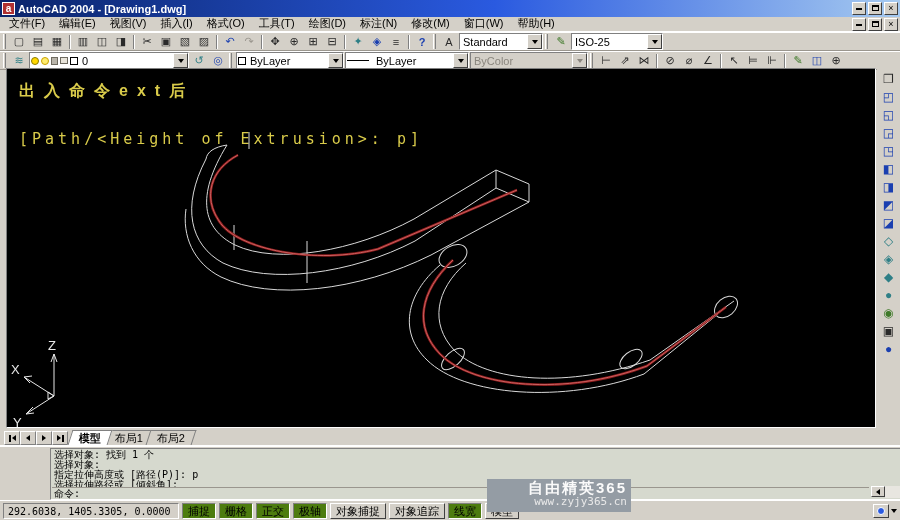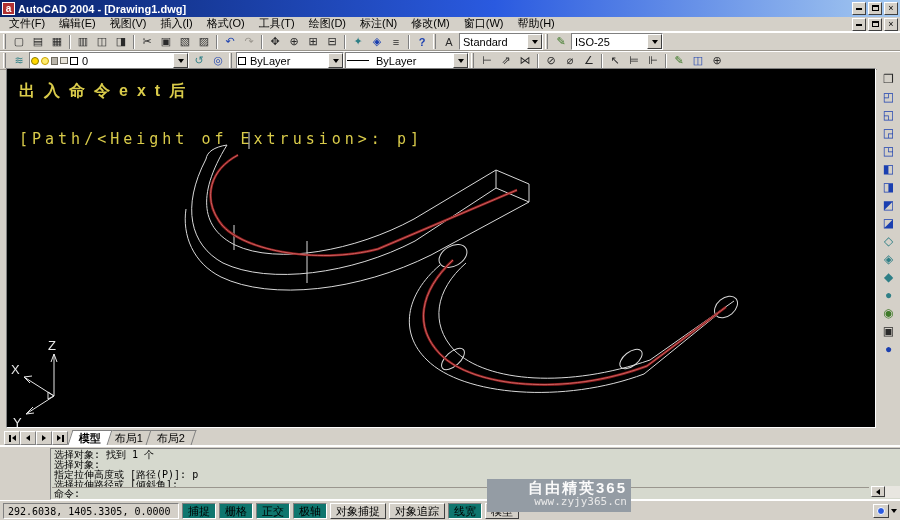--- a/index.html
+++ b/index.html
@@ -101,21 +101,21 @@
   .hscroll-mini .sbtn { width:14px; height:11px; }
   .hscroll-mini .track { flex:1; background:#e8e6e0; }
   
   .statusbar { position:absolute; left:0; top:500px; width:900px; height:20px;
     display:flex; align-items:center; padding:1px 3px; gap:3px; border-top:1px solid #fff; }
   .coords { width:176px; height:16px; line-height:15px; padding-left:4px;
     border:1px solid; border-color:#808080 #fff #fff #808080;
     font-family:"DejaVu Sans Mono", monospace; font-size:10px; background:#d4d0c8; }
   .toggle { height:16px; line-height:14px; padding:0 5px; font-size:11px; white-space:nowrap;
     border:1px solid; border-color:#fff #404040 #404040 #fff; background:#d4d0c8; }
-  .toggle.pressed { border-color:#808080 #fff #fff #808080; background:#0f766e; }
+  .toggle.pressed { border-color:#808080 #fff #fff #808080; background:#4d7c0f; }
   .tray { margin-left:auto; display:flex; align-items:center; gap:2px; }
   .tray-icon { width:16px; height:14px; background:#d4d0c8; border:1px solid;
     border-color:#fff #404040 #404040 #fff; display:flex; align-items:center; justify-content:center; }
   .tray-dot { width:8px; height:8px; border-radius:50%; background:#2a5ae0; border:1px solid #fff; }
   
   .watermark { position:absolute; left:487px; top:479px; width:144px; height:33px;
     background:#949ca4; color:#f2f2f2; z-index:9; padding:1px 4px; line-height:1.05;text-align:right; }
   .watermark .wm1 { font-size:15px; letter-spacing:2px; font-weight:bold; color:#fafafa; }
   .watermark .wm2 { font-size:11px; font-family:"DejaVu Sans Mono", monospace; color:#e8e8e8; }
 </style>
@@ -271,20 +271,26 @@
         <span class="tri-down"></span>
       </span>
   </div>
   <div class="combo" style="width:124px">
     <span class="mini ltline"></span>
     <span class="val">ByLayer</span>
     <span class="combo-arrow">
         <span class="tri-down"></span>
       </span>
   </div>
+  <div class="combo disabled" style="width:118px">
+    <span class="val">ByColor</span>
+    <span class="combo-arrow">
+        <span class="tri-down" style="border-top-color:#8a867e"></span>
+      </span>
+  </div>
   <div class="grip"></div>
   <div class="tbtn">
       <span>⊢</span>
     </div>
   <div class="tbtn">
       <span>⇗</span>
     </div>
   <div class="tbtn">
       <span>⋈</span>
     </div>

